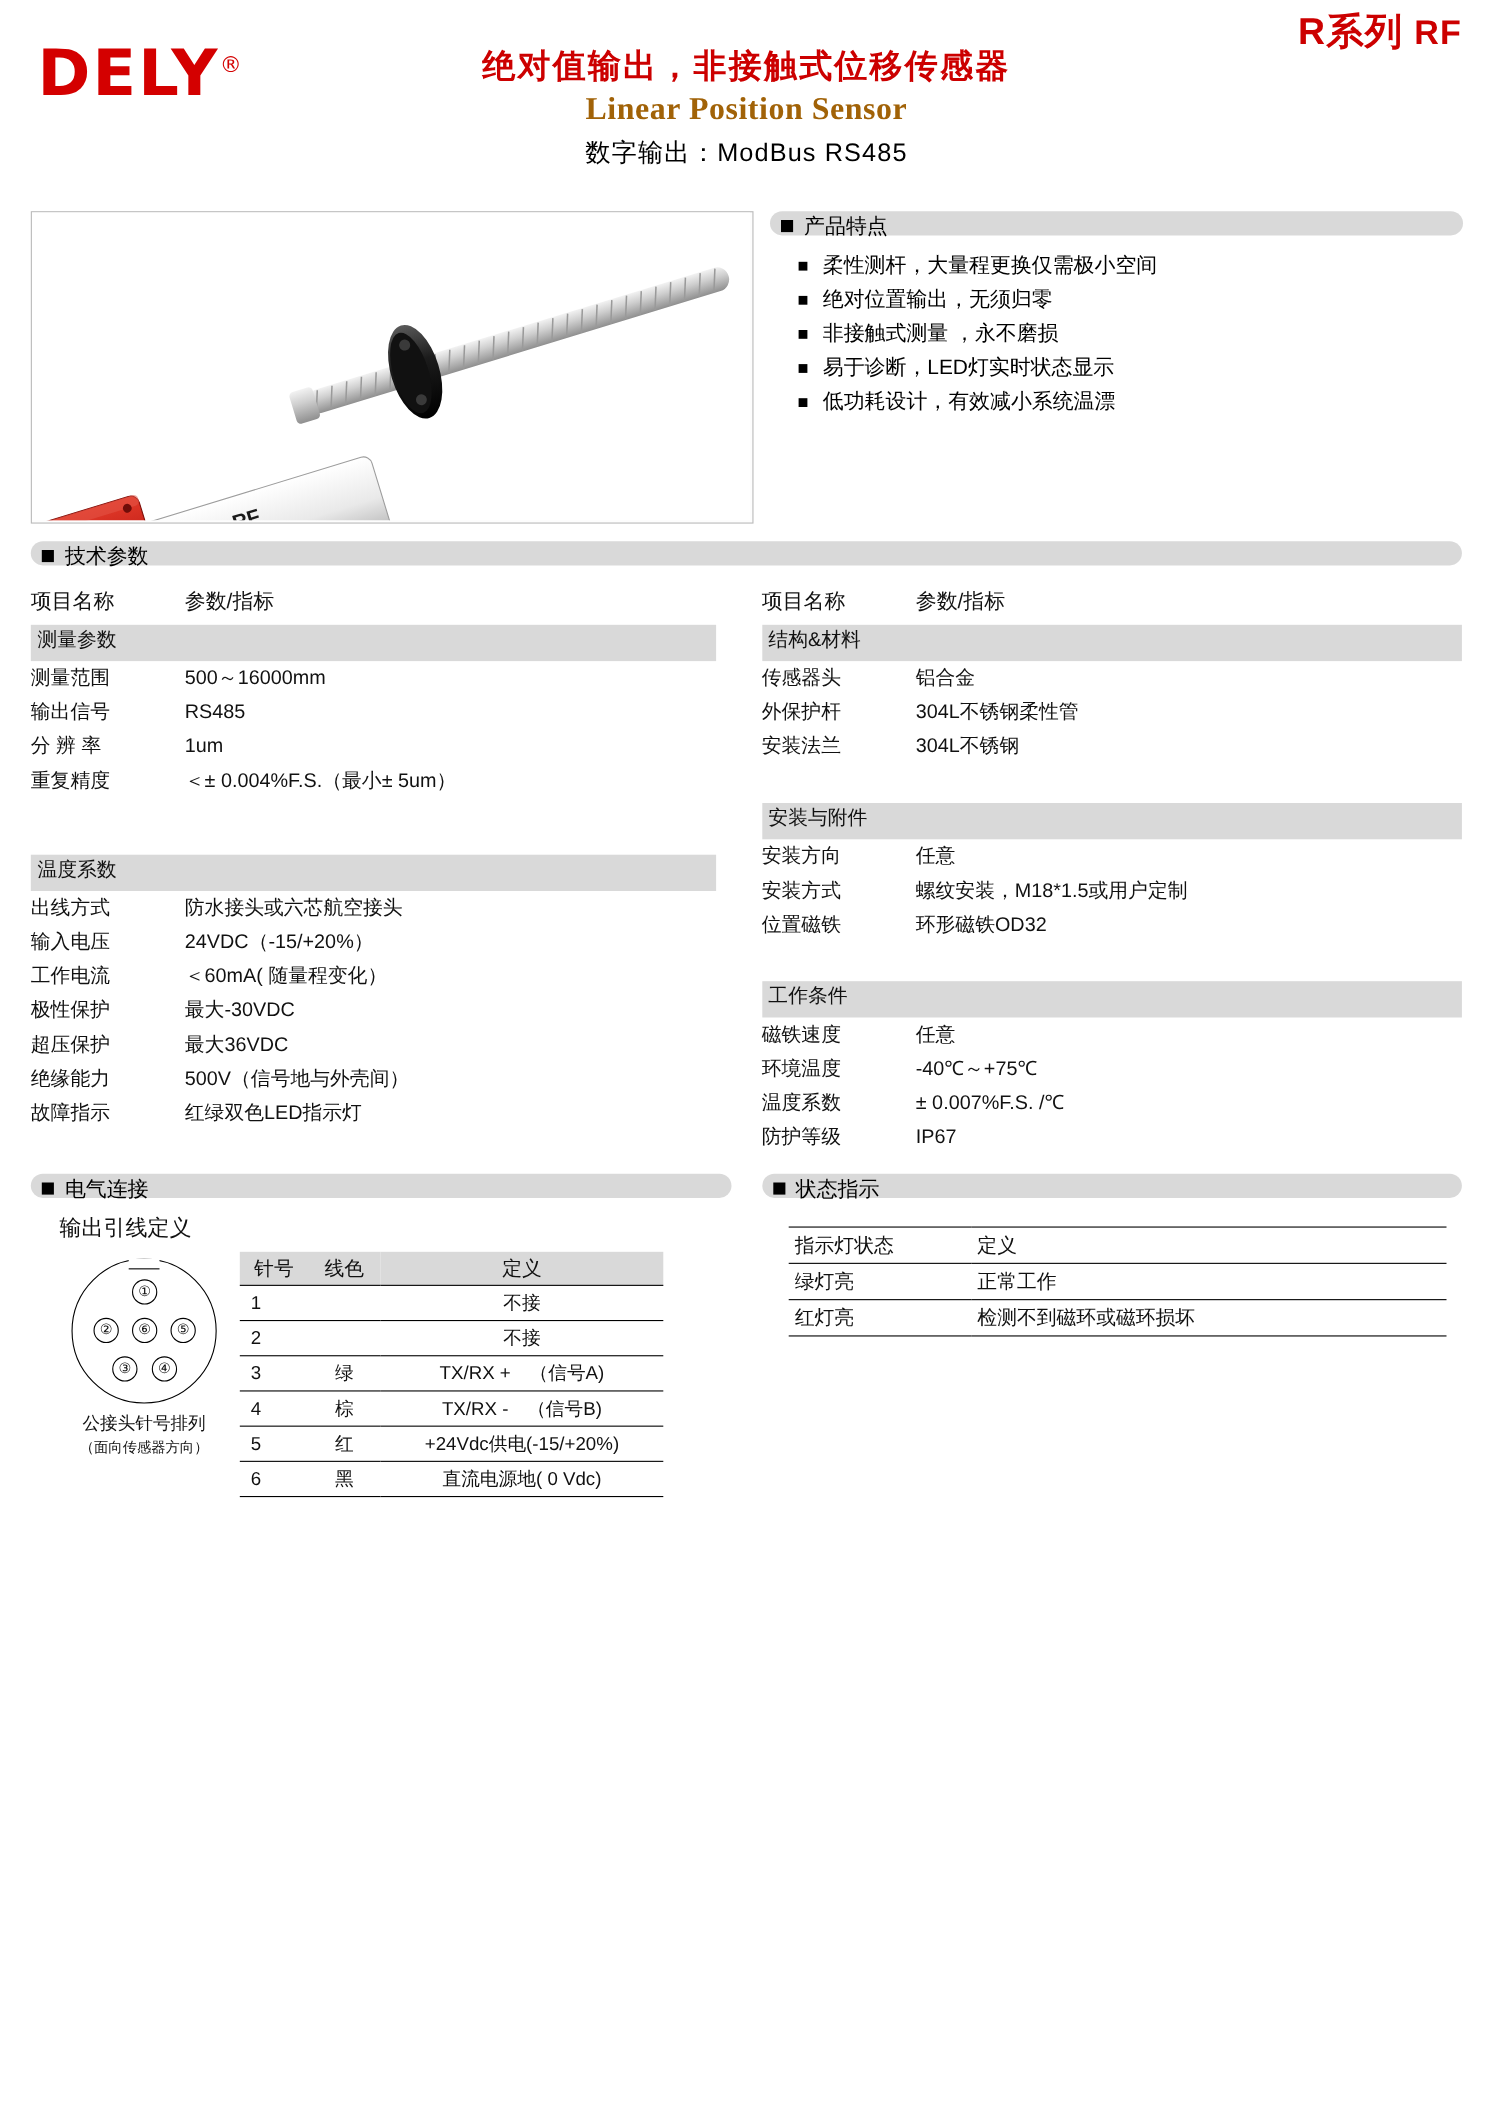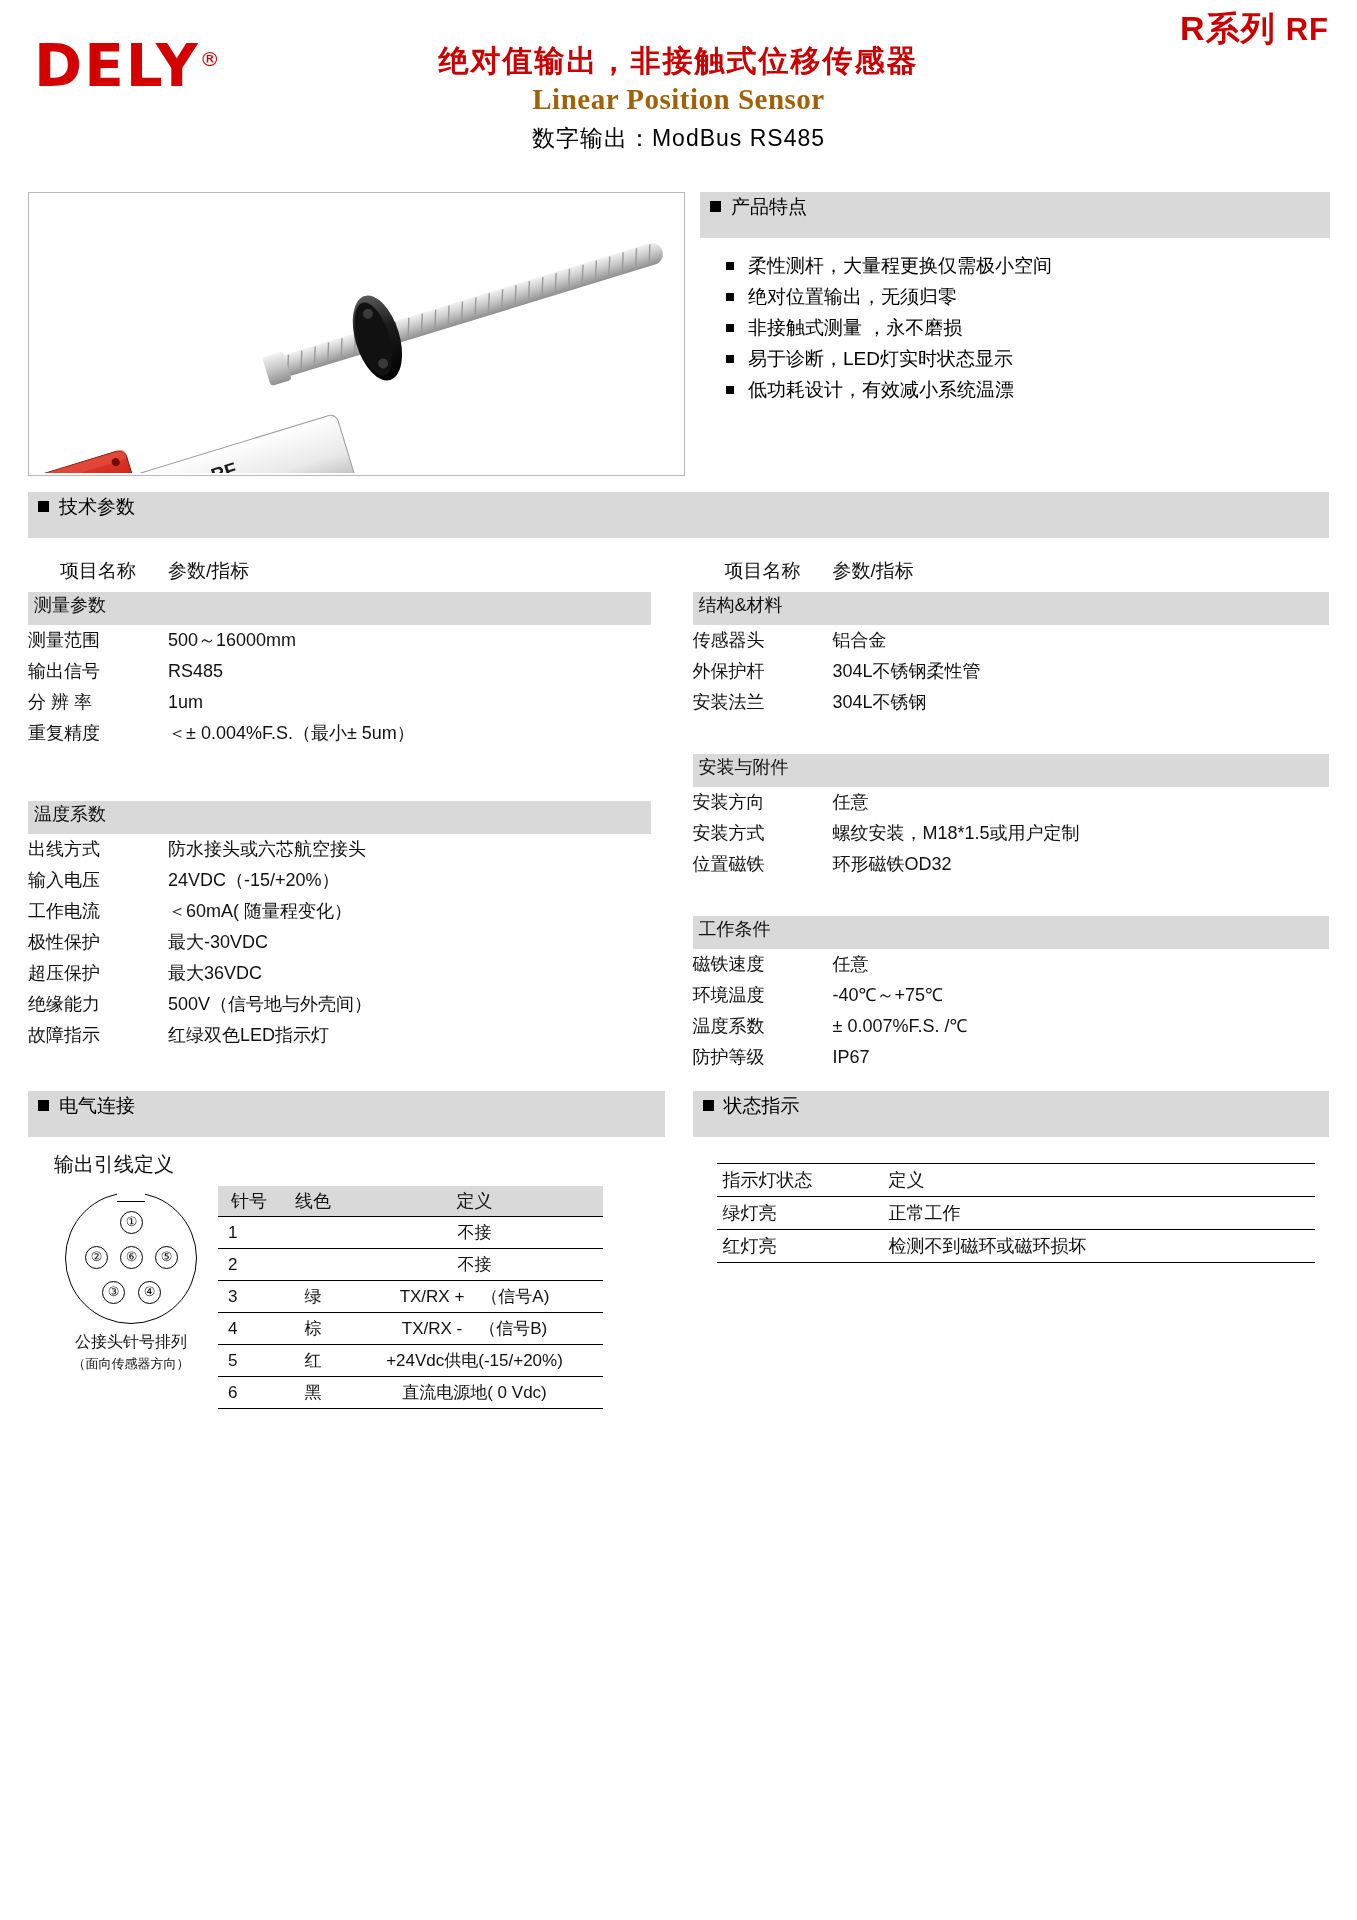--- a/index.html
+++ b/index.html
@@ -82,26 +82,27 @@
   .title-sub {
     color: #000;
     font-size: 23px;
     letter-spacing: 1px;
     margin-top: 4px;
   }
 
   
   .bar {
     background: #d9d9d9;
-    height: 46px;
+    height: 22px;
     line-height: 30px;
     font-size: 19px;
     padding-left: 10px;
     box-sizing: border-box;
     color: #000;
+    border-radius: 13px;
   }
   .bar .sq {
     display: inline-block;
     width: 11px;
     height: 11px;
     background: #000;
     margin-right: 10px;
     vertical-align: 1px;
   }
   .subbar {
@@ -173,21 +174,20 @@
     padding: 0 28px 0 28px;
   }
   .col.right {
     padding-left: 14px;
     padding-right: 28px;
   }
   .col-head {
     display: flex;
     font-size: 19px;
     margin: 14px 0 8px 0;
-    text-align: center;
   }
   .col-head .c1 { width: 140px; }
   .tbl {
     width: 100%;
     border-collapse: collapse;
     font-size: 18px;
   }
   .tbl td {
     padding: 3px 0;
     vertical-align: top;

